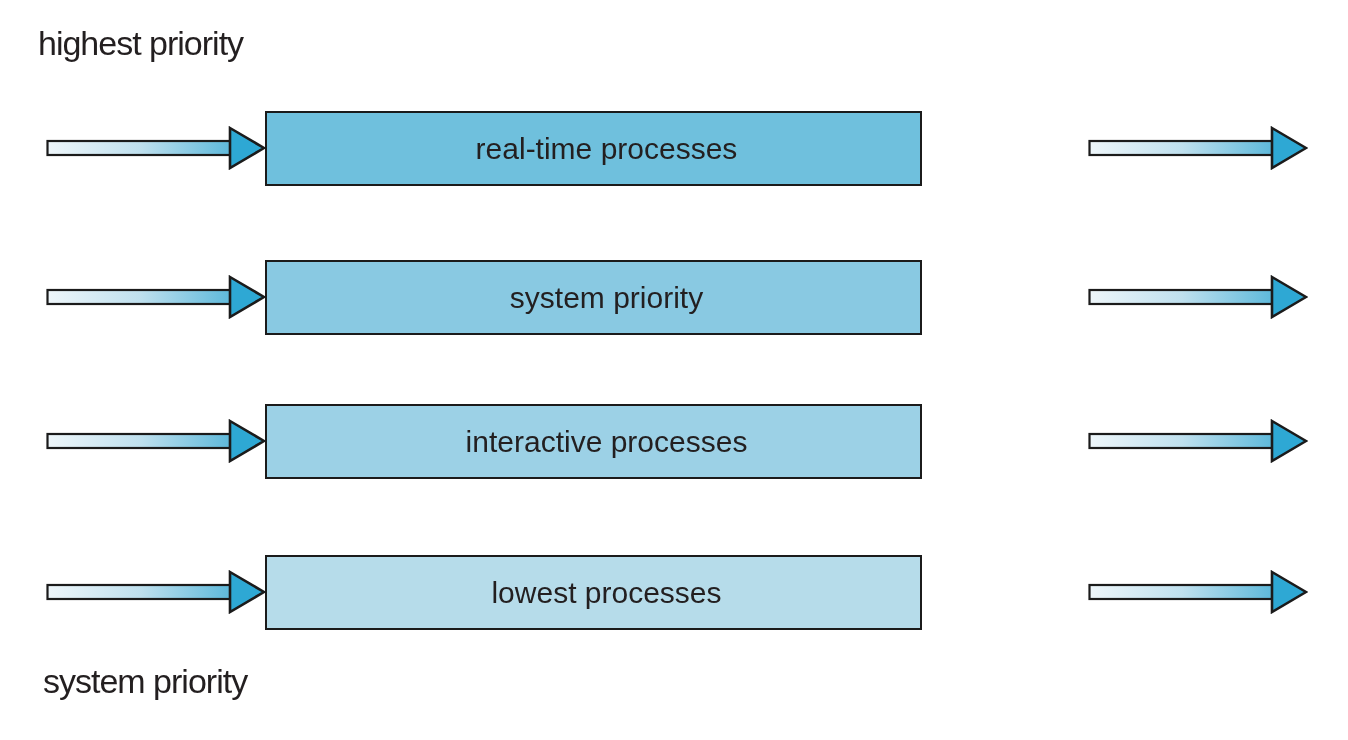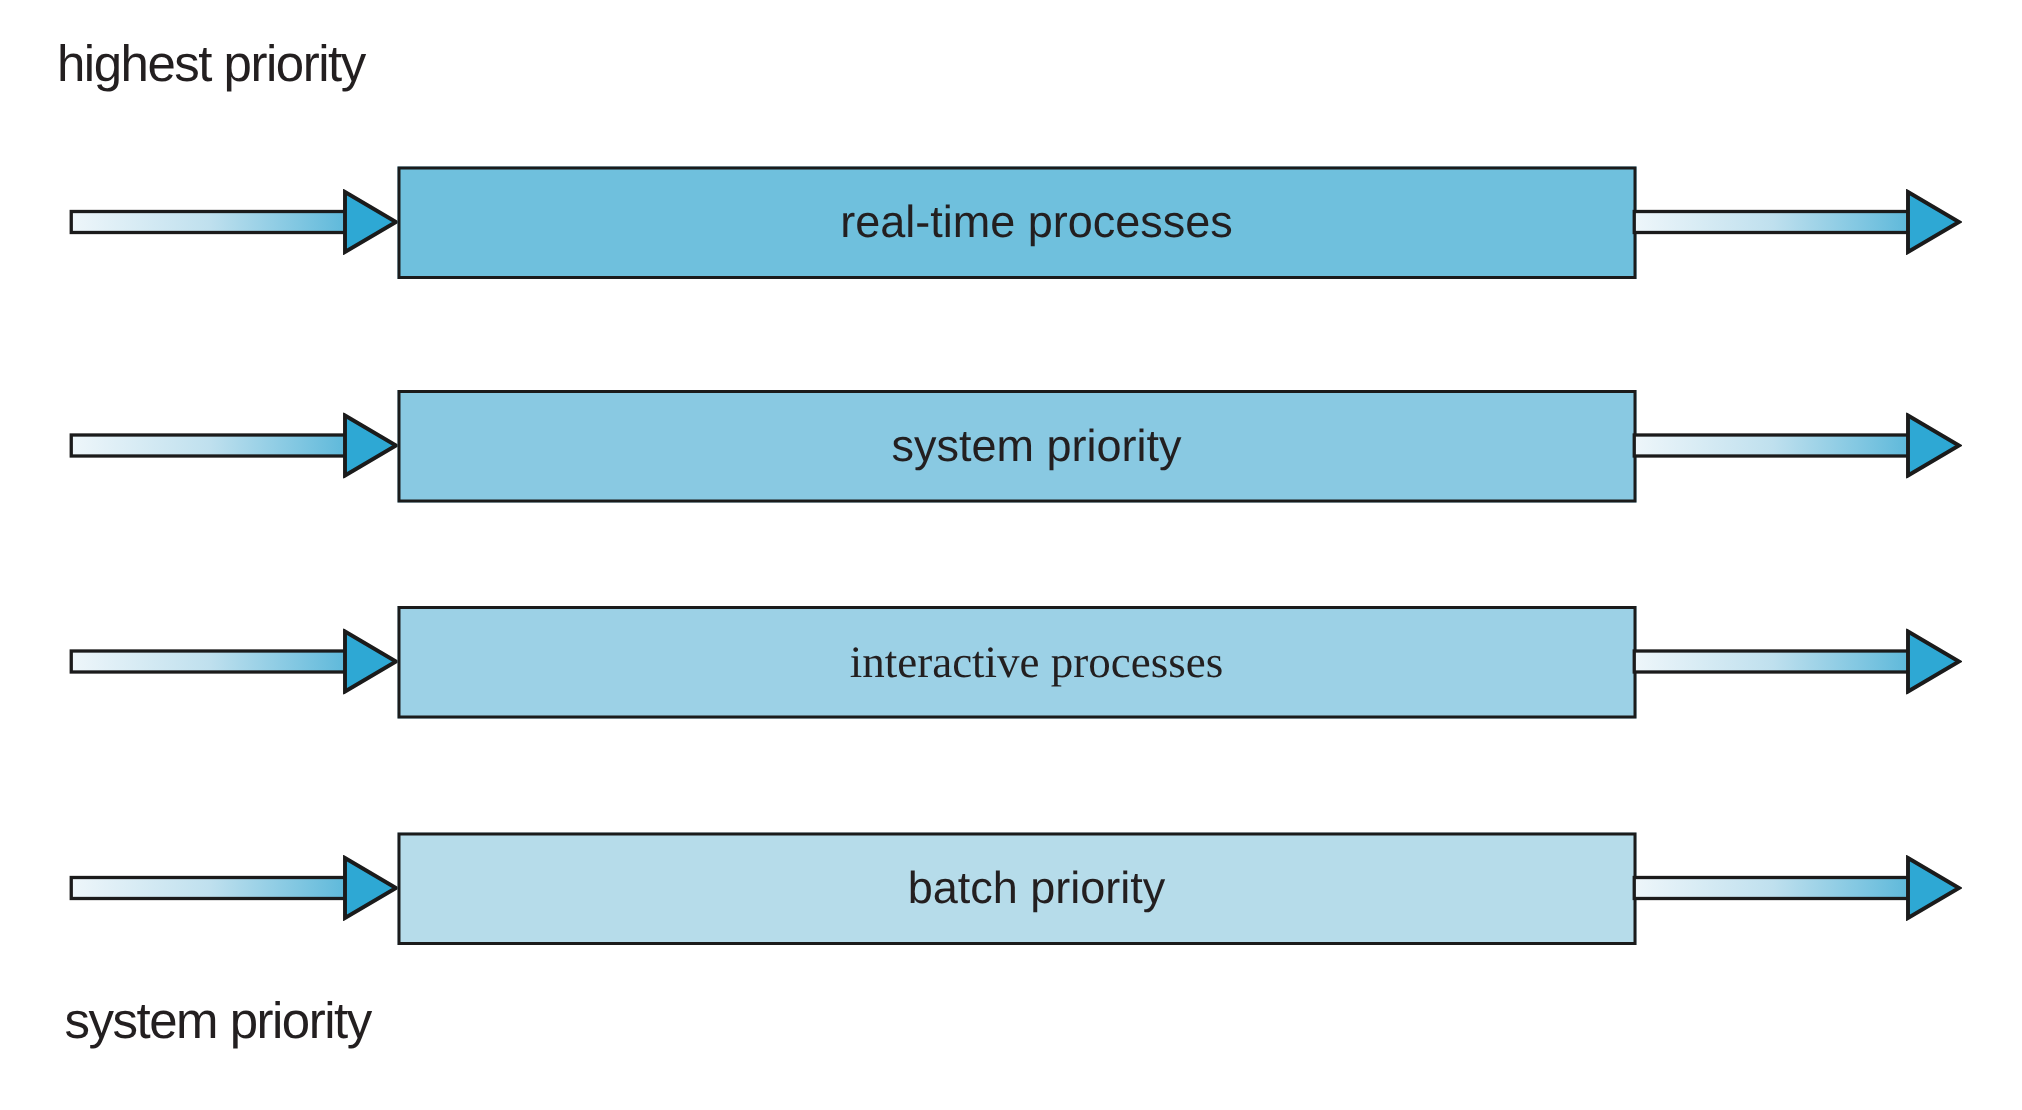--- a/index.html
+++ b/index.html
@@ -21,37 +21,37 @@
     letter-spacing: -1px;
     color: #231f20;
     white-space: nowrap;
   }
   .priority-label.top { left: 38px; top: 24px; }
   .priority-label.bottom { left: 43px; top: 662px; }
 
   .qbox {
     position: absolute;
     left: 265px;
-    width: 826px;
+    width: 657px;
     height: 75px;
     box-sizing: border-box;
     border: 2.5px solid #1b1b1b;
     display: flex;
     align-items: center;
     justify-content: center;
     padding-left: 26px;
   }
   .qbox .qlabel {
     font-size: 30px;
     color: #231f20;
     white-space: nowrap;
   }
   .qb0 { top: 111px; }
   .qb1 { top: 260px; }
-  .qb2 { top: 404px; font-family: Liberation Serif, serif; }
+  .qb2 { top: 404px; }
   .qb3 { top: 555px; }
 
   .arrow {
     position: absolute;
     width: 220px;
     height: 44px;
   }
   .arrow.in  { left: 46px; }
   .arrow.out { left: 1088px; }
   .ar0 { top: 126px; }
@@ -112,21 +112,21 @@
   <svg class="arrow out ar2" viewBox="0 0 220 44">
     <rect x="1.5" y="15" width="185" height="14" fill="url(#shaftGrad)" stroke-width="2.2" stroke="#1b1b1b"></rect>
     <polygon points="184,2 218,22 184,42" stroke-width="2.6" stroke-linejoin="miter" fill="#2ea8d4" stroke="#1b1b1b"></polygon>
   </svg>
 
   <svg class="arrow in ar3" viewBox="0 0 220 44">
     <rect x="1.5" y="15" width="185" height="14" fill="url(#shaftGrad)" stroke-width="2.2" stroke="#1b1b1b"></rect>
     <polygon points="184,2 218,22 184,42" stroke-width="2.6" stroke-linejoin="miter" fill="#2ea8d4" stroke="#1b1b1b"></polygon>
   </svg>
   <div class="qbox qb3" style="background-color: rgb(182, 220, 234); border-color: rgb(27, 27, 27);">
-    <span class="qlabel" style="color: rgb(35, 31, 32);">batch priority</span>
+    <span class="qlabel" style="color: rgb(35, 31, 32);">lowest processes</span>
   </div>
   <svg class="arrow out ar3" viewBox="0 0 220 44">
     <rect x="1.5" y="15" width="185" height="14" fill="url(#shaftGrad)" stroke-width="2.2" stroke="#1b1b1b"></rect>
     <polygon points="184,2 218,22 184,42" stroke-width="2.6" stroke-linejoin="miter" fill="#2ea8d4" stroke="#1b1b1b"></polygon>
   </svg>
 
   <div class="priority-label bottom">system priority</div>
 
 </div>
 

